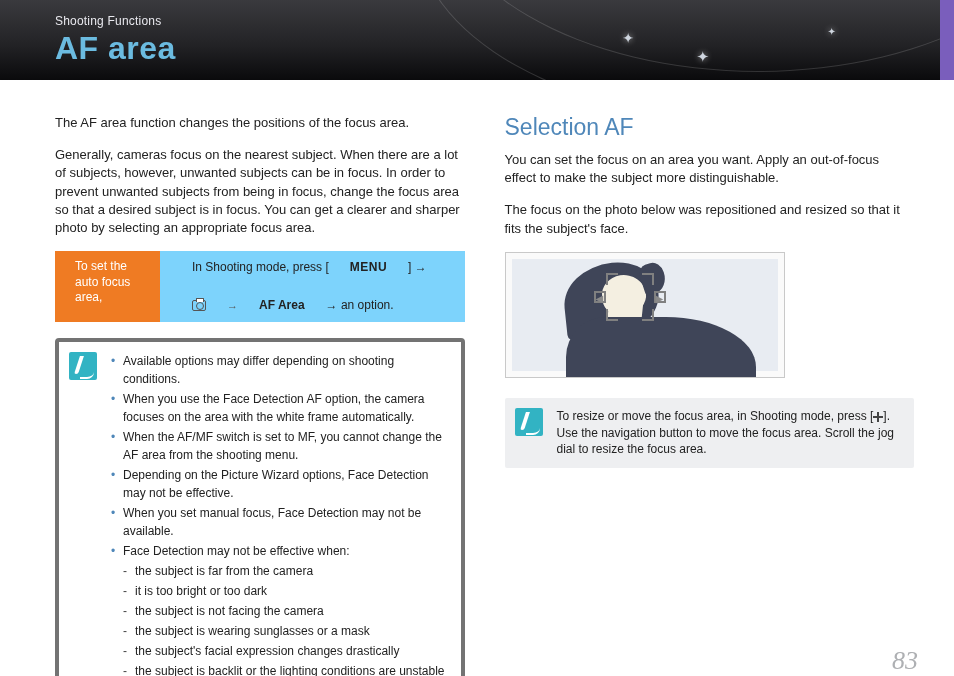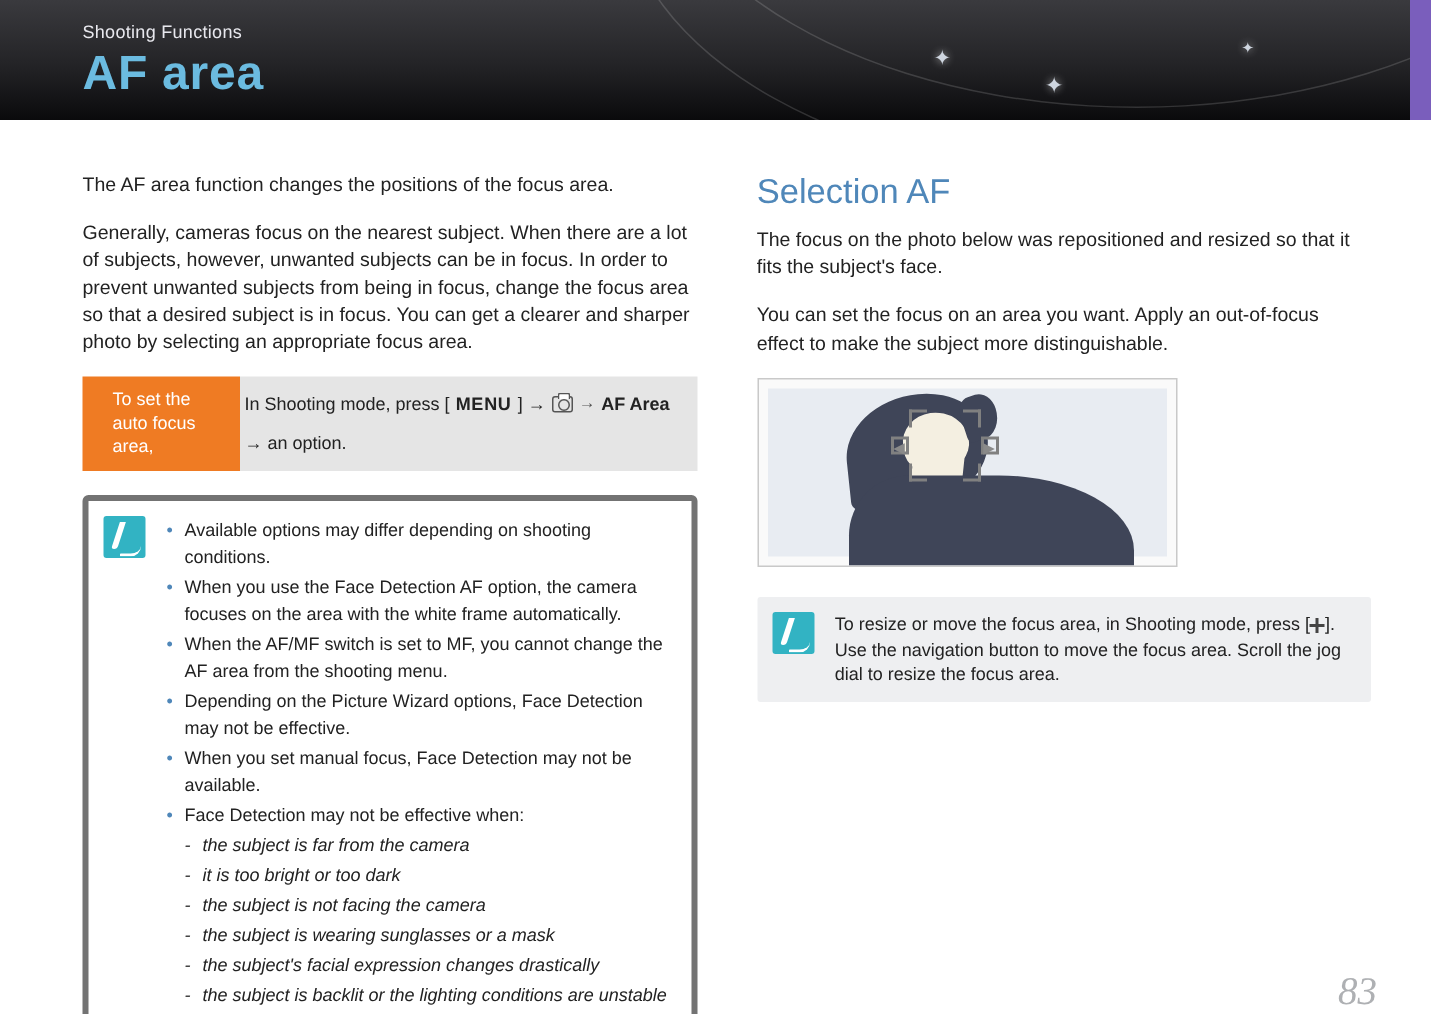--- a/index.html
+++ b/index.html
@@ -62,24 +62,24 @@
       margin-bottom: 10px;
     }
     .instruction-bar { display:flex; margin-bottom: 16px; font-size: 12px; }
     .instr-label {
       background:#ef7b23; color:#fff;
       padding: 8px 20px;
       width: 105px;
       line-height: 1.3;
     }
     .instr-body {
-      background:#e5e5e5;
-      padding: 8px 3px;
+      background:#7dd3fc;
+      padding: 8px 32px;
       flex:1;
-      display:flex; align-items:center; flex-wrap:wrap; gap:4px;
+      display:flex; align-items:center; flex-wrap:wrap; gap:21px;
       line-height:1.4;
     }
     .instr-body b { font-weight:700; }
     .arrow-ic { font-size:11px; color:#555; }
     .cam-mini {
       display:inline-block; width:14px; height:11px;
       border:1px solid #555; border-radius:2px; position:relative; vertical-align:middle;
     }
     .cam-mini::before{content:"";position:absolute;left:3px;top:-3px;width:6px;height:3px;background:#fff;border:1px solid #555;border-bottom:none;border-radius:1px 1px 0 0;}
     .cam-mini::after{content:"";position:absolute;left:3px;top:1px;width:6px;height:6px;border:1px solid #555;border-radius:50%;}
@@ -117,21 +117,21 @@
       left: 11px; top: 20px;
       width: 14px; height: 5px;
       border-bottom: 2px solid #fff;
       border-radius: 0 0 8px 0;
     }
     .note-content ul { list-style:none; }
     .note-content li { position:relative; padding-left:12px; line-height:1.5; margin-bottom:2px; }
     .note-content li::before { content:"•"; position:absolute; left:0; color:#4f87b9; }
     .sub-list li::before { content:"-"; color:#444; }
     .sub-list { margin-top:2px; }
-    .sub-list li { padding-left:12px;font-style:italic; }
+    .sub-list li { padding-left:12px; }
     .image-frame {
       width: 280px; height: 126px;
       border: 1px solid #c9c9c9;
       background: #fafafa;
       margin: 4px 0 20px 0;
       position: relative;
       overflow:hidden;
     }
     .illus-bg {
       position:absolute; inset:6px; background:#e8ecf2;
@@ -254,22 +254,22 @@
           <li>the subject is wearing sunglasses or a mask</li>
           <li>the subject's facial expression changes drastically</li>
           <li>the subject is backlit or the lighting conditions are unstable</li>
         </ul>
       </div>
     </div>
   </div>
 
   <div class="col col-right">
     <div class="heading">Selection AF</div>
+    <p>You can set the focus on an area you want. Apply an out-of-focus effect to make the subject more distinguishable.</p>
     <p>The focus on the photo below was repositioned and resized so that it fits the subject's face.</p>
-    <p>You can set the focus on an area you want. Apply an out-of-focus effect to make the subject more distinguishable.</p>
 
     <div class="image-frame">
       <div class="illus-bg"></div>
       <div class="illus-hair"></div>
       <div class="illus-neck"></div>
       <div class="illus-head"></div>
       <div class="illus-hair2"></div>
       <div class="illus-body"></div>
       <div class="focus-frame">
         <span class="tl"></span>

